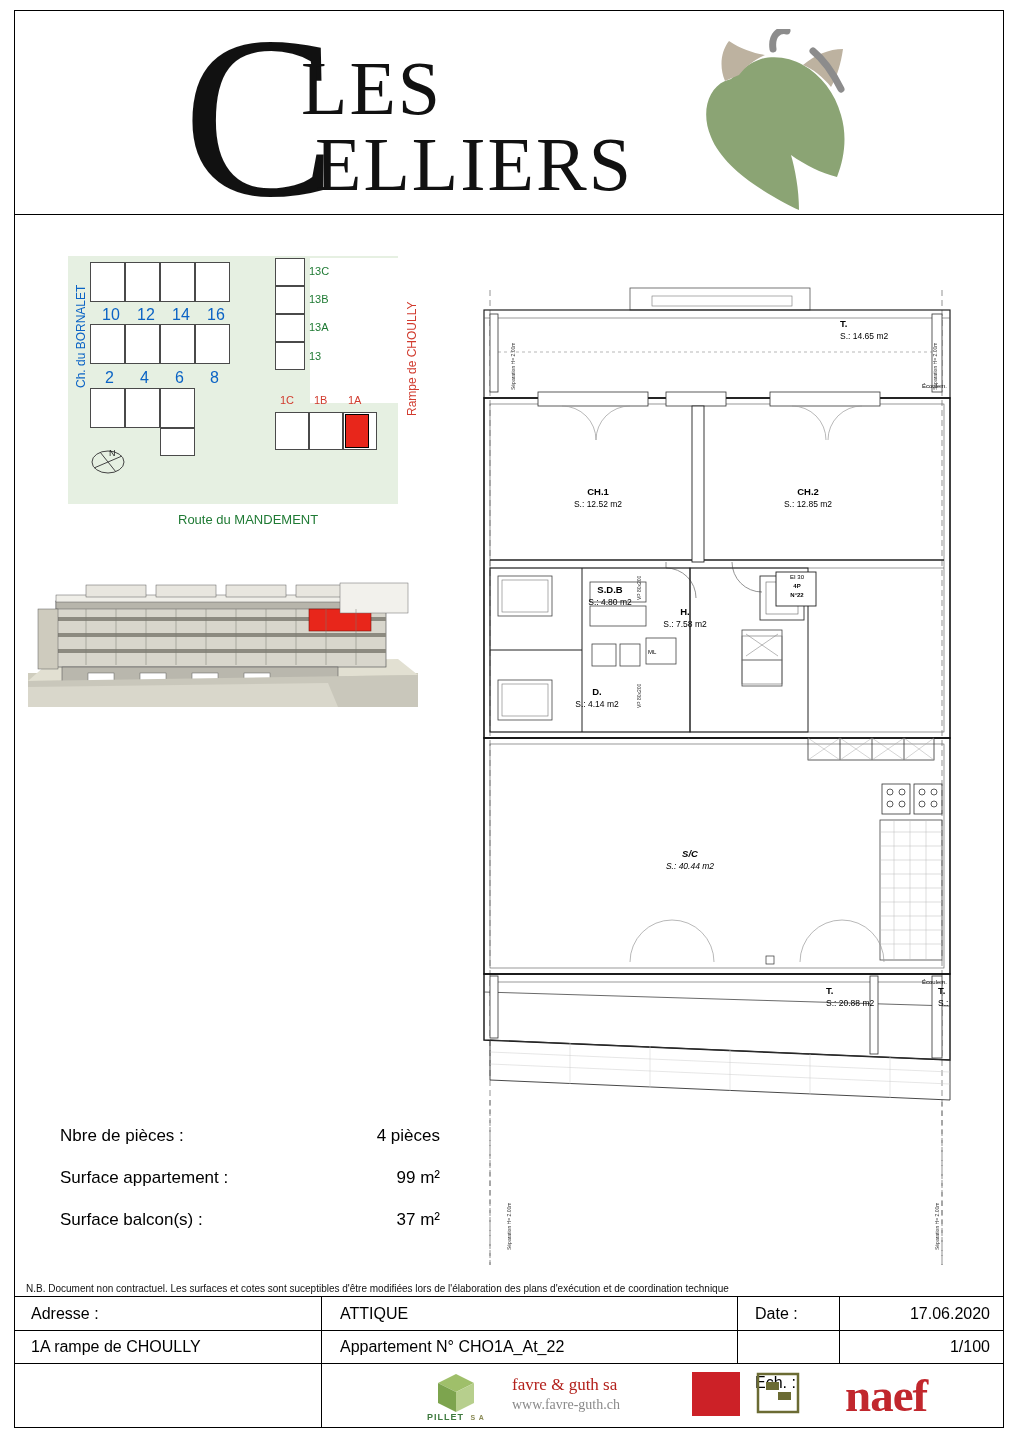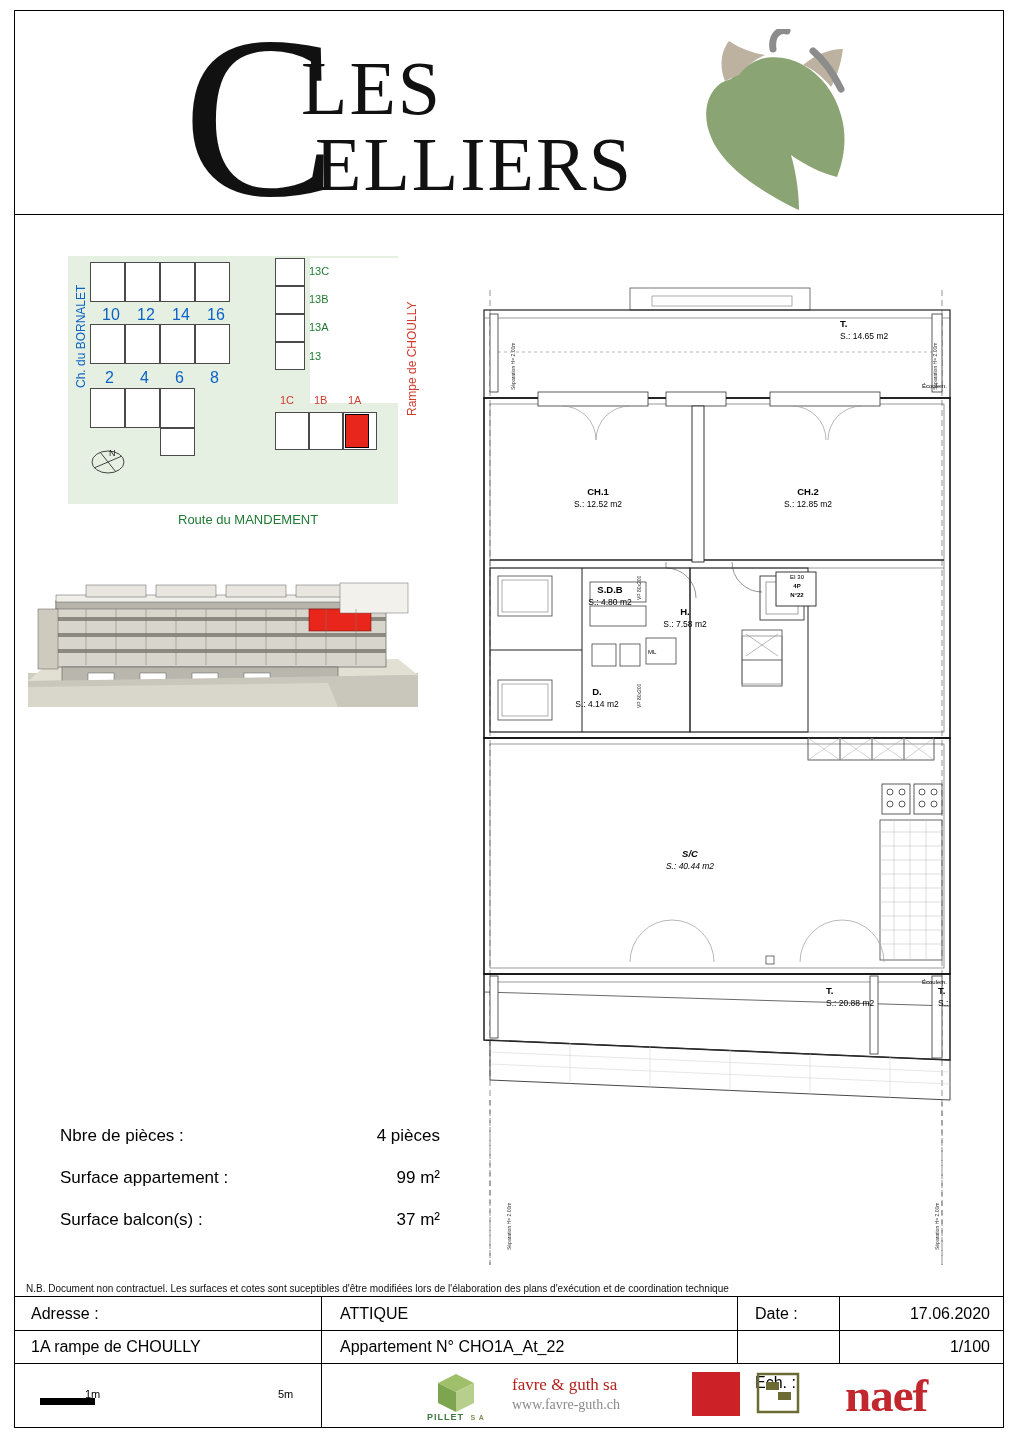--- a/index.html
+++ b/index.html
@@ -696,25 +696,20 @@
     <div class="cell" style="left:16px; top:8px;">Adresse :</div>
     <div class="cell" style="left:16px; top:41px;">1A rampe de CHOULLY</div>
     <div class="cell" style="left:325px; top:8px;">ATTIQUE</div>
     <div class="cell" style="left:325px; top:41px;">Appartement N° CHO1A_At_22</div>
     <div class="cell" style="left:740px; top:8px;">Date :</div>
     <div class="cell" style="left:740px; top:41px;margin-top:36px;">Ech. :</div>
     <div class="cell" style="left:880px; top:8px; width:95px; text-align:right;">17.06.2020</div>
     <div class="cell" style="left:880px; top:41px; width:95px; text-align:right;">1/100</div>
   </div>
 
-  <div class="scalebar">
-    <div class="sb-bar"></div>
-    <div class="sb-tick" style="left:45px;">1m</div>
-    <div class="sb-tick" style="left:238px;">5m</div>
-  </div>
 
   <div class="logos">
     <svg width="580" height="58" viewBox="0 0 580 58">
 
       <g transform="translate(14,2)">
         <polygon points="22,2 40,11 22,20 4,11" fill="#9fbf6a"></polygon>
         <polygon points="4,11 22,20 22,40 4,31" fill="#7da44e"></polygon>
         <polygon points="22,20 40,11 40,31 22,40" fill="#b7cf8d"></polygon>
       </g>
 

